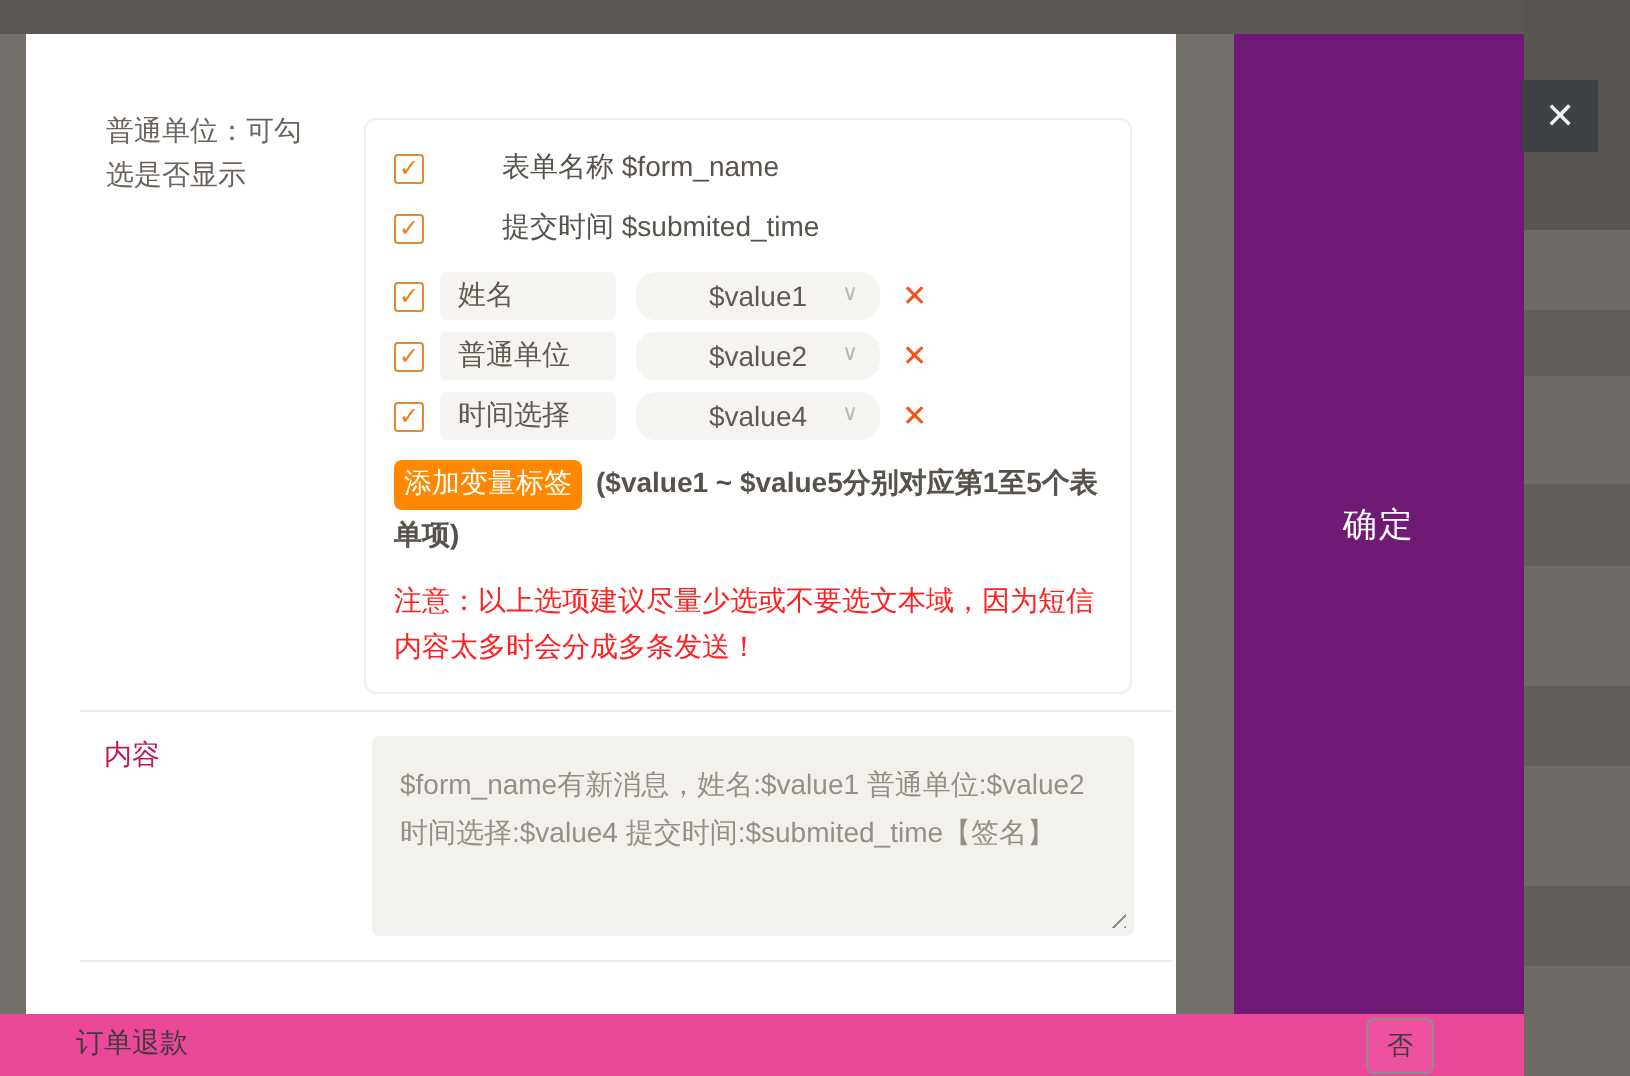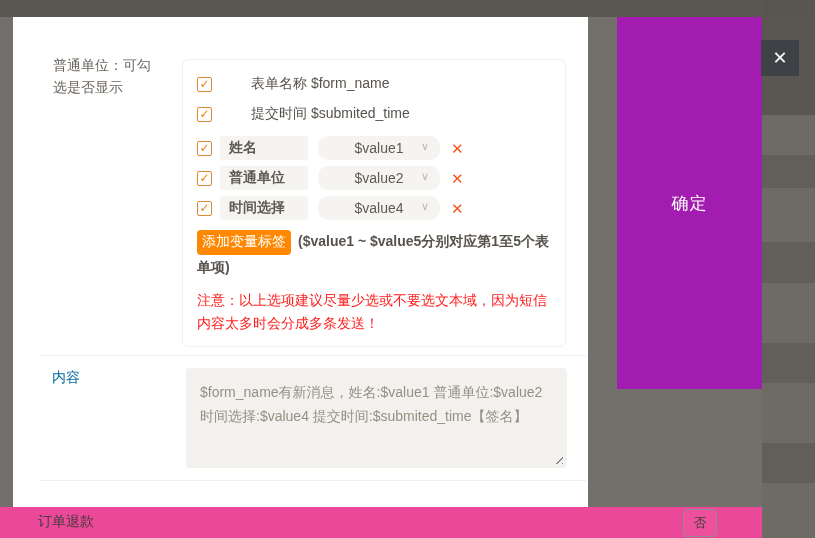--- a/index.html
+++ b/index.html
@@ -40,41 +40,41 @@
 
   
   .modal {
     position:absolute; left:13px; top:17px; width:749px; height:490px;
     display:flex;
   }
   .modal-body {
     position:relative; width:598px; height:490px; background:#ffffff;
   }
   .confirm-panel {
-    width:151px; height:372px; background:#a21caf;
+    width:151px; height:490px; background:#701a75;
     display:flex; align-items:center; justify-content:center;margin-left:29px;
   }
   .confirm-btn {
     color:#ffffff; font-size:17px; letter-spacing:1px;
     background:none; border:none; cursor:pointer;
     font-family:inherit;
   }
   .close-btn {
     position:absolute; left:761px; top:40px; width:38px; height:36px;
     background:#3e4145; color:#f4f4f4; text-align:center; line-height:36px;
     font-size:18px; cursor:pointer;
   }
 
   .field-label {
     position:absolute; left:40px; top:37px; width:102px;
     font-size:14px; line-height:22px; color:#6b655e;
   }
   .content-label {
     position:absolute; left:39px; top:352px;
-    font-size:14px; color:#0369a1;
+    font-size:14px; color:#be185d;
   }
   .divider { position:absolute; height:1px; background:#efeeec; }
   .divider.d1 { left:27px; top:338px; width:546px; }
   .divider.d2 { left:27px; top:463px; width:546px; }
 
   
   .options-box {
     position:absolute; left:169px; top:42px; width:384px; height:288px;
     border:1px solid #f1f0ee; border-radius:6px;
     padding:16px 14px 0 14px;
@@ -86,21 +86,20 @@
     border:1px solid #de8a35; border-radius:2px; background:#fff;
     color:#ee7d14; font-size:12px; font-weight:bold;
     line-height:13px; text-align:center; cursor:pointer;
   }
   .opt-label { font-size:14px; color:#57524c;margin-left:30px; }
   .name-input {
     width:88px; height:24px; margin-left:8px;
     background:#f5f4f1; border:none; border-radius:3px;
     padding:0 9px; font-size:14px; color:#5f5a52;
     font-family:inherit;
-    font-weight:bold;
   }
   .value-select {
     width:122px; height:24px; margin-left:10px; position:relative;
     background:#f5f4f1; border-radius:10px; cursor:pointer;
     display:flex; align-items:center; justify-content:center;
     font-size:14px; color:#5f5a52;
   }
   .value-select .chev {
     position:absolute; right:11px; top:4px;
     color:#b9b7b3; font-size:11px;

